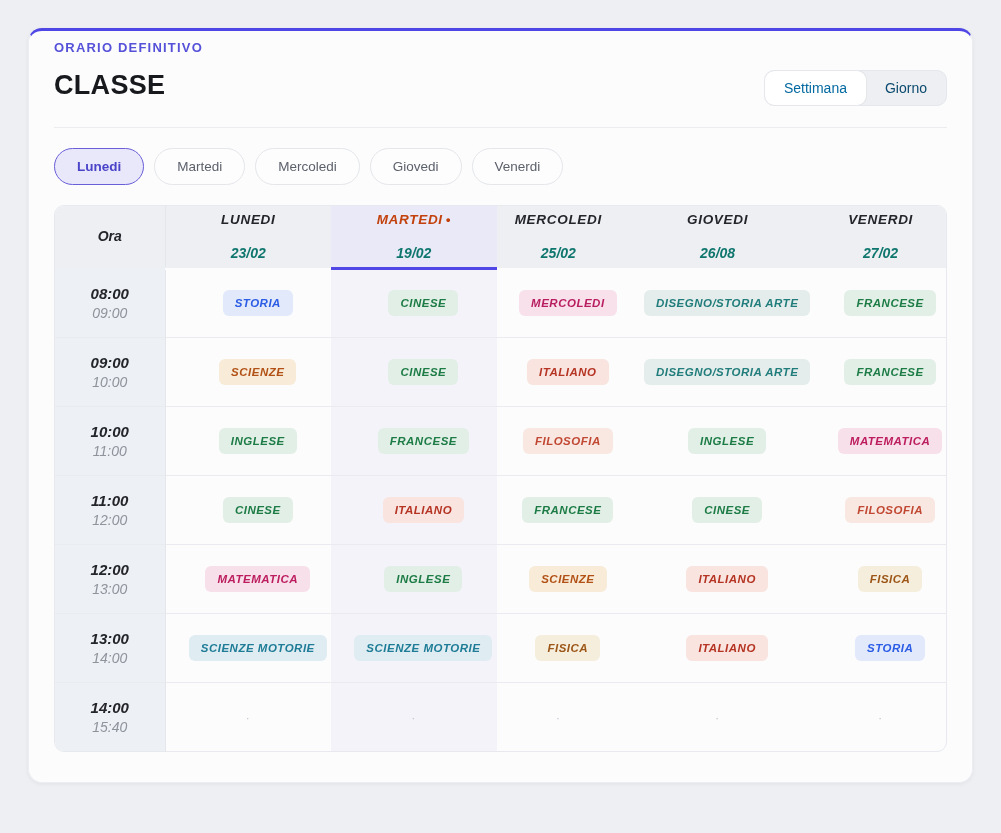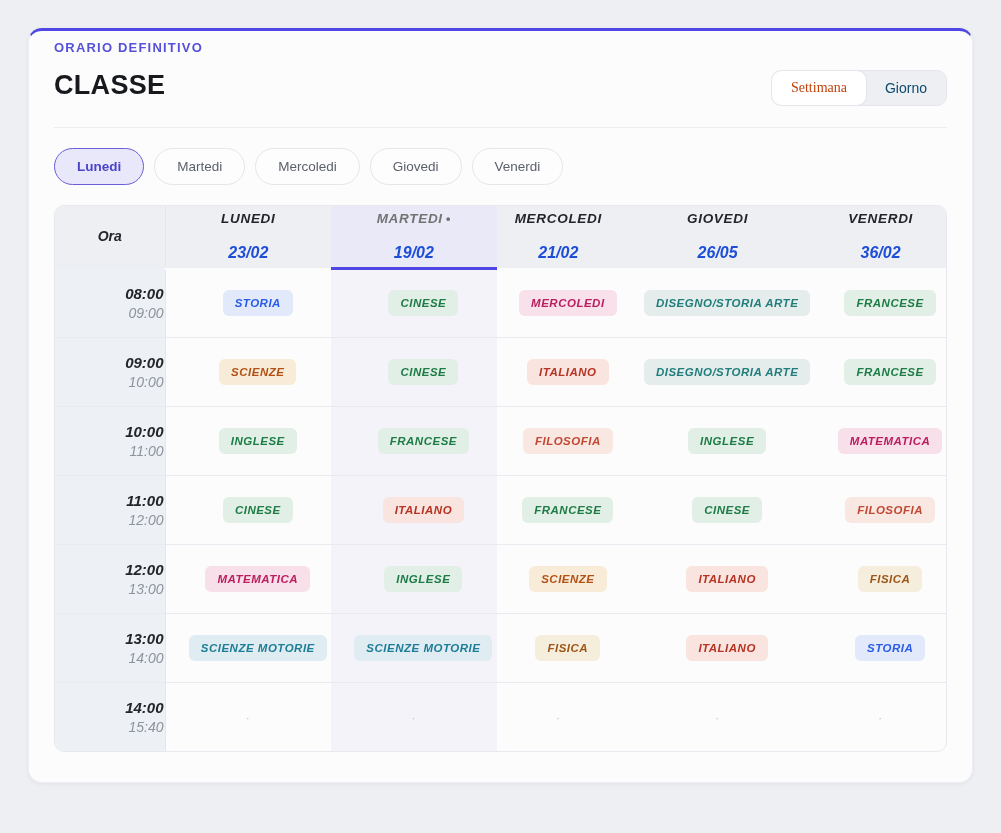--- a/index.html
+++ b/index.html
@@ -58,23 +58,22 @@
     font-size: 14px;
     padding: 9px 19px;
     border: none;
     background: transparent;
     color: #0c4a6e;
     cursor: pointer;
     border-radius: 9px;
   }
   .seg-btn.is-active {
     background: #ffffff;
-    color: #c2410c;
+    color: #0369a1;
     box-shadow: 0 0 0 1px #e4e6ea;
-    font-family: Liberation Serif, serif;
   }
 
   .pills { display: flex; gap: 10px; margin: 20px 0; }
   .pill {
     font-family: inherit;
     height: 37px;
     padding: 0 22px;
     border-radius: 19px;
     background: #fdfdfe;
     border: 1px solid #e4e6ea;
@@ -111,29 +110,29 @@
     font-weight: 700;
     color: #22242a;
     border-right: 1px solid #e3e6eb;
   }
   .day-name {
     font-size: 13.5px;
     font-weight: 700;
     letter-spacing: 0.7px;
     color: #23252b;
   }
-  .day-date { font-size: 16px; color: #1d4ed8; margin-top: 18px; }
+  .day-date { font-size: 14px; color: #0f766e; margin-top: 18px; }
   thead th.is-current { background: #eae9f7; border-bottom-color: #4f46e5; }
-  thead th.is-current .day-name { color: #737373; }
+  thead th.is-current .day-name { color: #c2410c; }
   .current-dot { font-size: 13px; margin-left: 3px; }
 
   tbody td { height: 69px; border-top: 1px solid #e9ebf0; }
   td.td-ora {
     background: #edf0f4;
-    text-align: right;
+    text-align: center;
     border-right: 1px solid #e3e6eb;
   }
   .t-start { font-size: 15px; font-weight: 700; color: #23252b; }
   .t-end { font-size: 14px; color: #8e939c; margin-top: 3px; }
 
   td.td-day { padding-left: 20px; text-align: center; }
   td.td-day.is-current { background: #f4f3fa; }
   td.td-day.is-empty { padding-left: 0; text-align: center; }
 
   .badge {
@@ -180,29 +179,29 @@
                 <th class="th-day">
                   <div class="day-name">LUNEDI</div>
                   <div class="day-date">23/02</div>
                 </th>
                 <th class="th-day is-current">
                   <div class="day-name">MARTEDI<span class="current-dot">•</span></div>
                   <div class="day-date">19/02</div>
                 </th>
                 <th class="th-day">
                   <div class="day-name">MERCOLEDI</div>
-                  <div class="day-date">21/02</div>
+                  <div class="day-date">25/02</div>
                 </th>
                 <th class="th-day">
                   <div class="day-name">GIOVEDI</div>
-                  <div class="day-date">26/05</div>
+                  <div class="day-date">26/08</div>
                 </th>
                 <th class="th-day">
                   <div class="day-name">VENERDI</div>
-                  <div class="day-date">36/02</div>
+                  <div class="day-date">27/02</div>
                 </th>
               </tr>
           </thead>
           <tbody>
               <tr>
                 <td class="td-ora">
                   <div class="t-start">08:00</div>
                   <div class="t-end">09:00</div>
                 </td>
                 <td class="td-day"><span class="badge" style="color: rgb(43, 92, 229); background: rgb(225, 233, 251);">STORIA</span></td>

